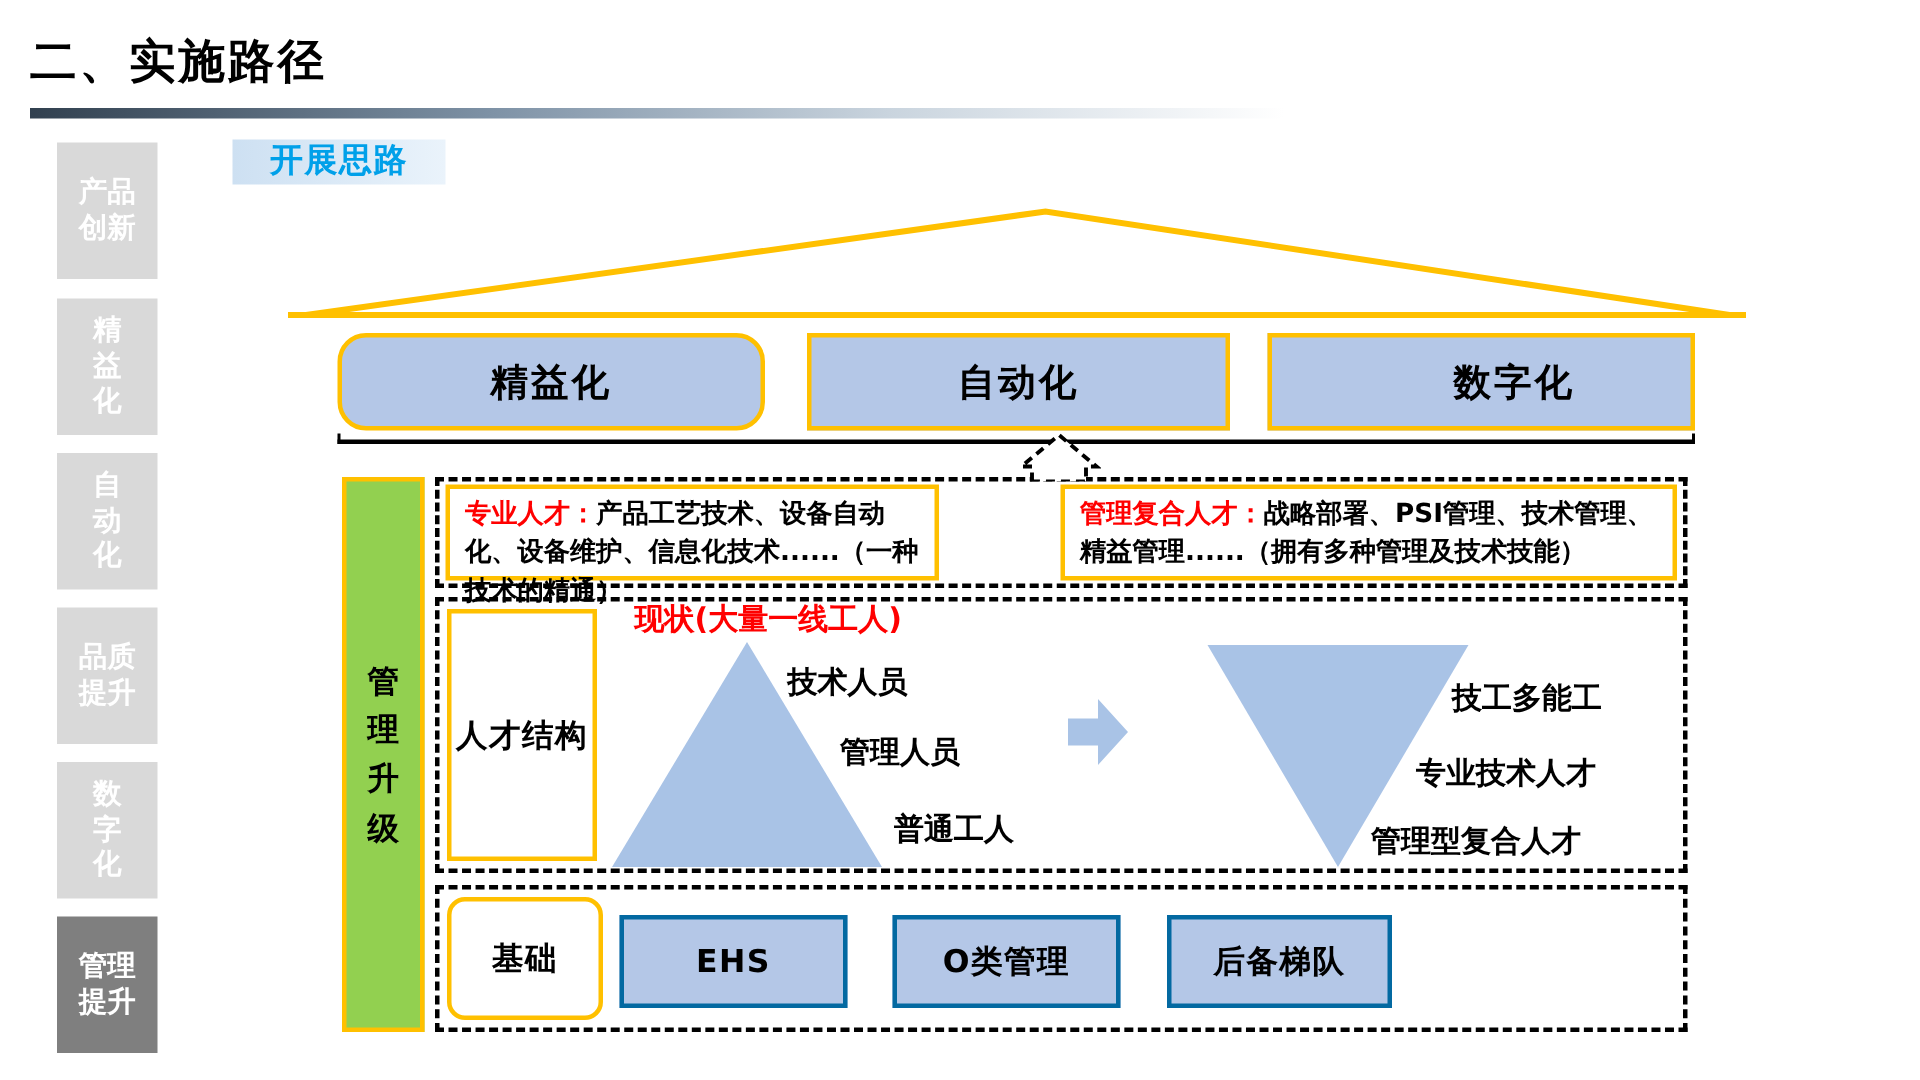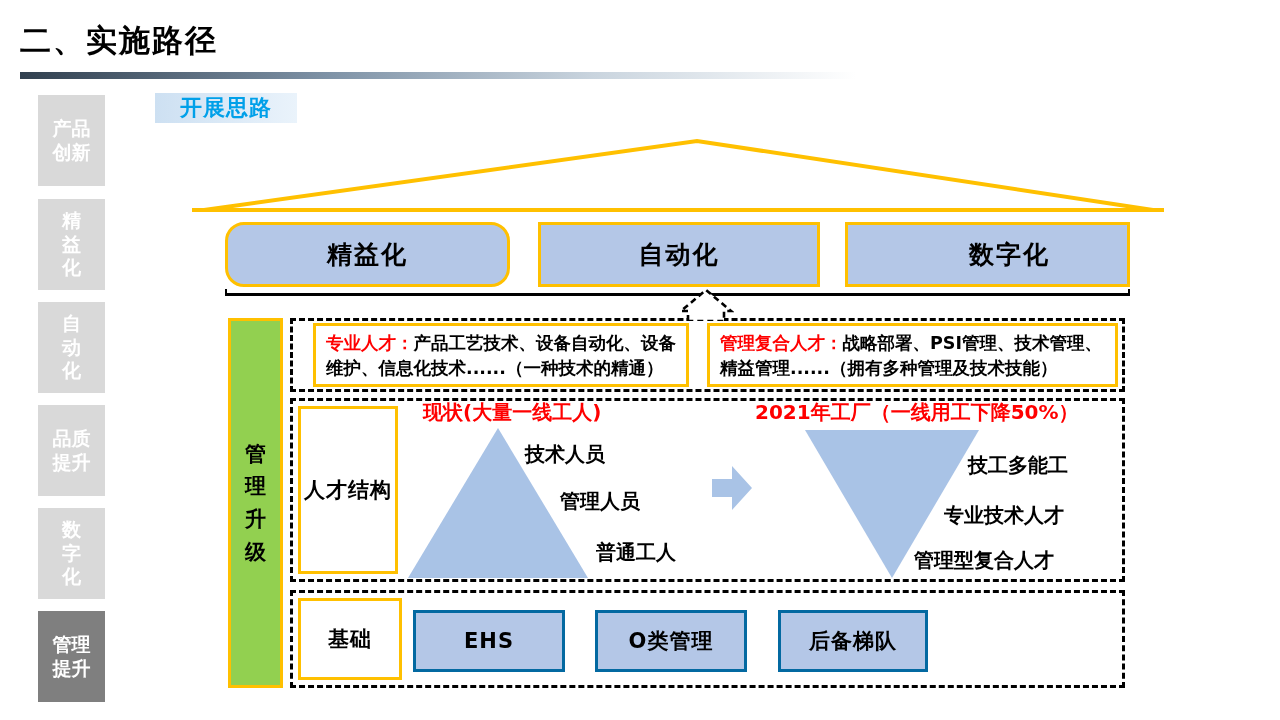--- a/index.html
+++ b/index.html
@@ -39,28 +39,28 @@
                border:3px solid #FFC000; display:flex; align-items:center; justify-content:center;
                text-align:center; font-size:21px; color:#000; white-space:pre-line; line-height:1.55; }
 
   .dashed-rect { position:absolute; left:290px; width:835px; border:3px dashed #000; background:#fff; }
   .dr-talent { top:318px; height:74px; }
   .dr-structure { top:398px; height:184px; }
   .dr-foundation { top:590px; height:98px; }
 
   .talent-box { position:absolute; top:323px; height:64px; background:#fff; border:3px solid #FFC000;
                 font-size:17.5px; line-height:1.45; color:#000; padding:5px 8px 4px 10px; }
-  .talent-box.ta { left:313px; width:376px; }
+  .talent-box.ta { left:297px; width:329px; }
   .talent-box.tb { left:707px; width:411px; }
   .red-em { color:#FF0000; }
 
   .label-box { position:absolute; background:#fff; border:3px solid #FFC000; display:flex;
                align-items:center; justify-content:center; font-size:21px; color:#000; letter-spacing:1px; }
   .structure-label { left:298px; top:406px; width:100px; height:168px; }
-  .foundation-label { left:298px; top:598px; width:104px; height:82px; }
+  .foundation-label { left:298px; top:598px; width:104px; height:82px;border-radius:12px; }
 
   .red-header { position:absolute; font-size:20px; color:#FF0000; white-space:nowrap; }
   .rh-current { left:423px; top:399px; }
   .rh-future { left:755px; top:399px; }
 
   .tri-up { position:absolute; left:408px; top:428px; width:0; height:0;
             border-left:90px solid transparent; border-right:90px solid transparent;
             border-bottom:150px solid #A9C3E6; }
   .tri-down { position:absolute; left:805px; top:430px; width:0; height:0;
               border-left:87px solid transparent; border-right:87px solid transparent;
@@ -126,21 +126,20 @@
 理
 升
 级</div>
 
   <div class="talent-box ta"><span class="red-em">专业人才：</span><span>产品工艺技术、设备自动化、设备维护、信息化技术......（一种技术的精通）</span></div>
   <div class="talent-box tb"><span class="red-em">管理复合人才：</span><span>战略部署、PSI管理、技术管理、精益管理......（拥有多种管理及技术技能）</span></div>
 
   <div class="label-box structure-label">人才结构</div>
 
   <div class="red-header rh-current">现状(大量一线工人)</div>
-  <div class="red-header rh-future">2021年工厂（一线用工下降50%）</div>
 
   <div class="tri-up"></div>
   <div class="tri-down"></div>
 
   <div class="tri-label cl0">技术人员</div>
   <div class="tri-label cl1">管理人员</div>
   <div class="tri-label cl2">普通工人</div>
 
   <svg class="right-arrow-svg" viewBox="0 0 40 44">
     <polygon points="0,13 20,13 20,0 40,22 20,44 20,31 0,31" fill="#A9C3E6"></polygon>

